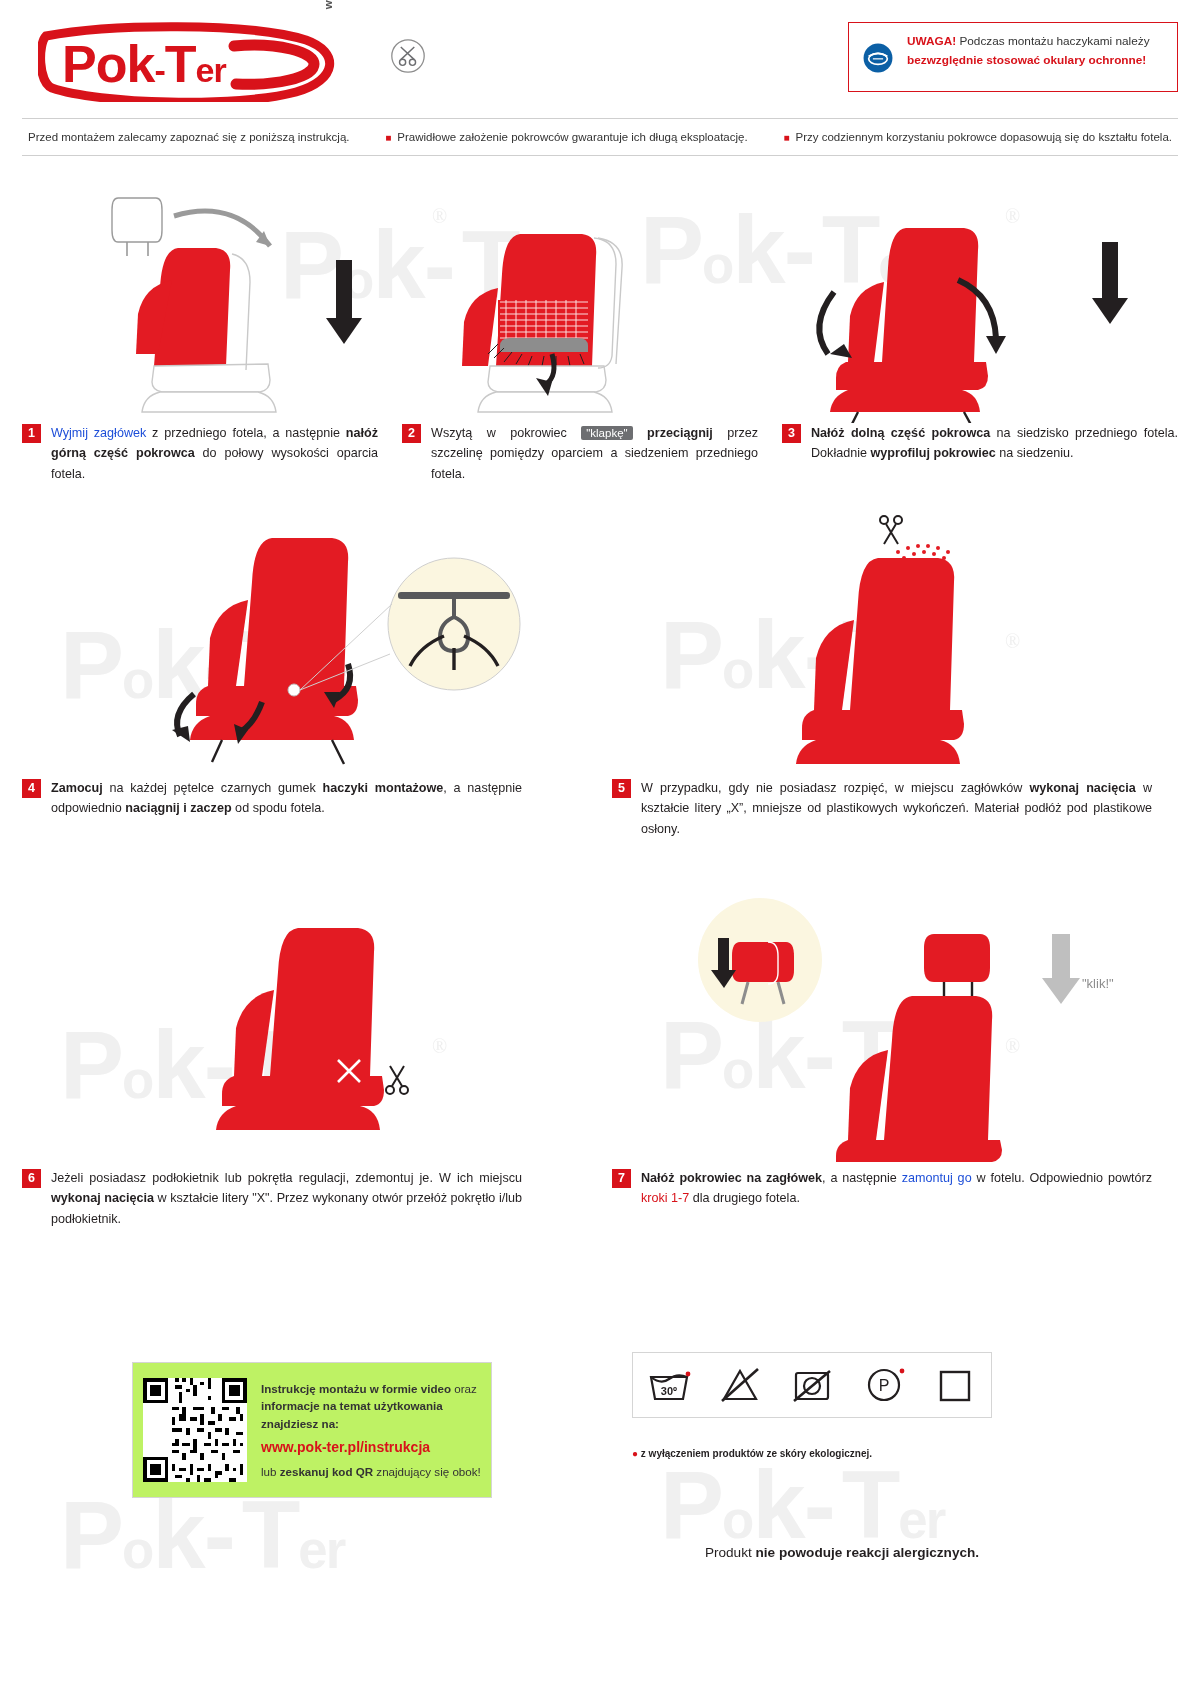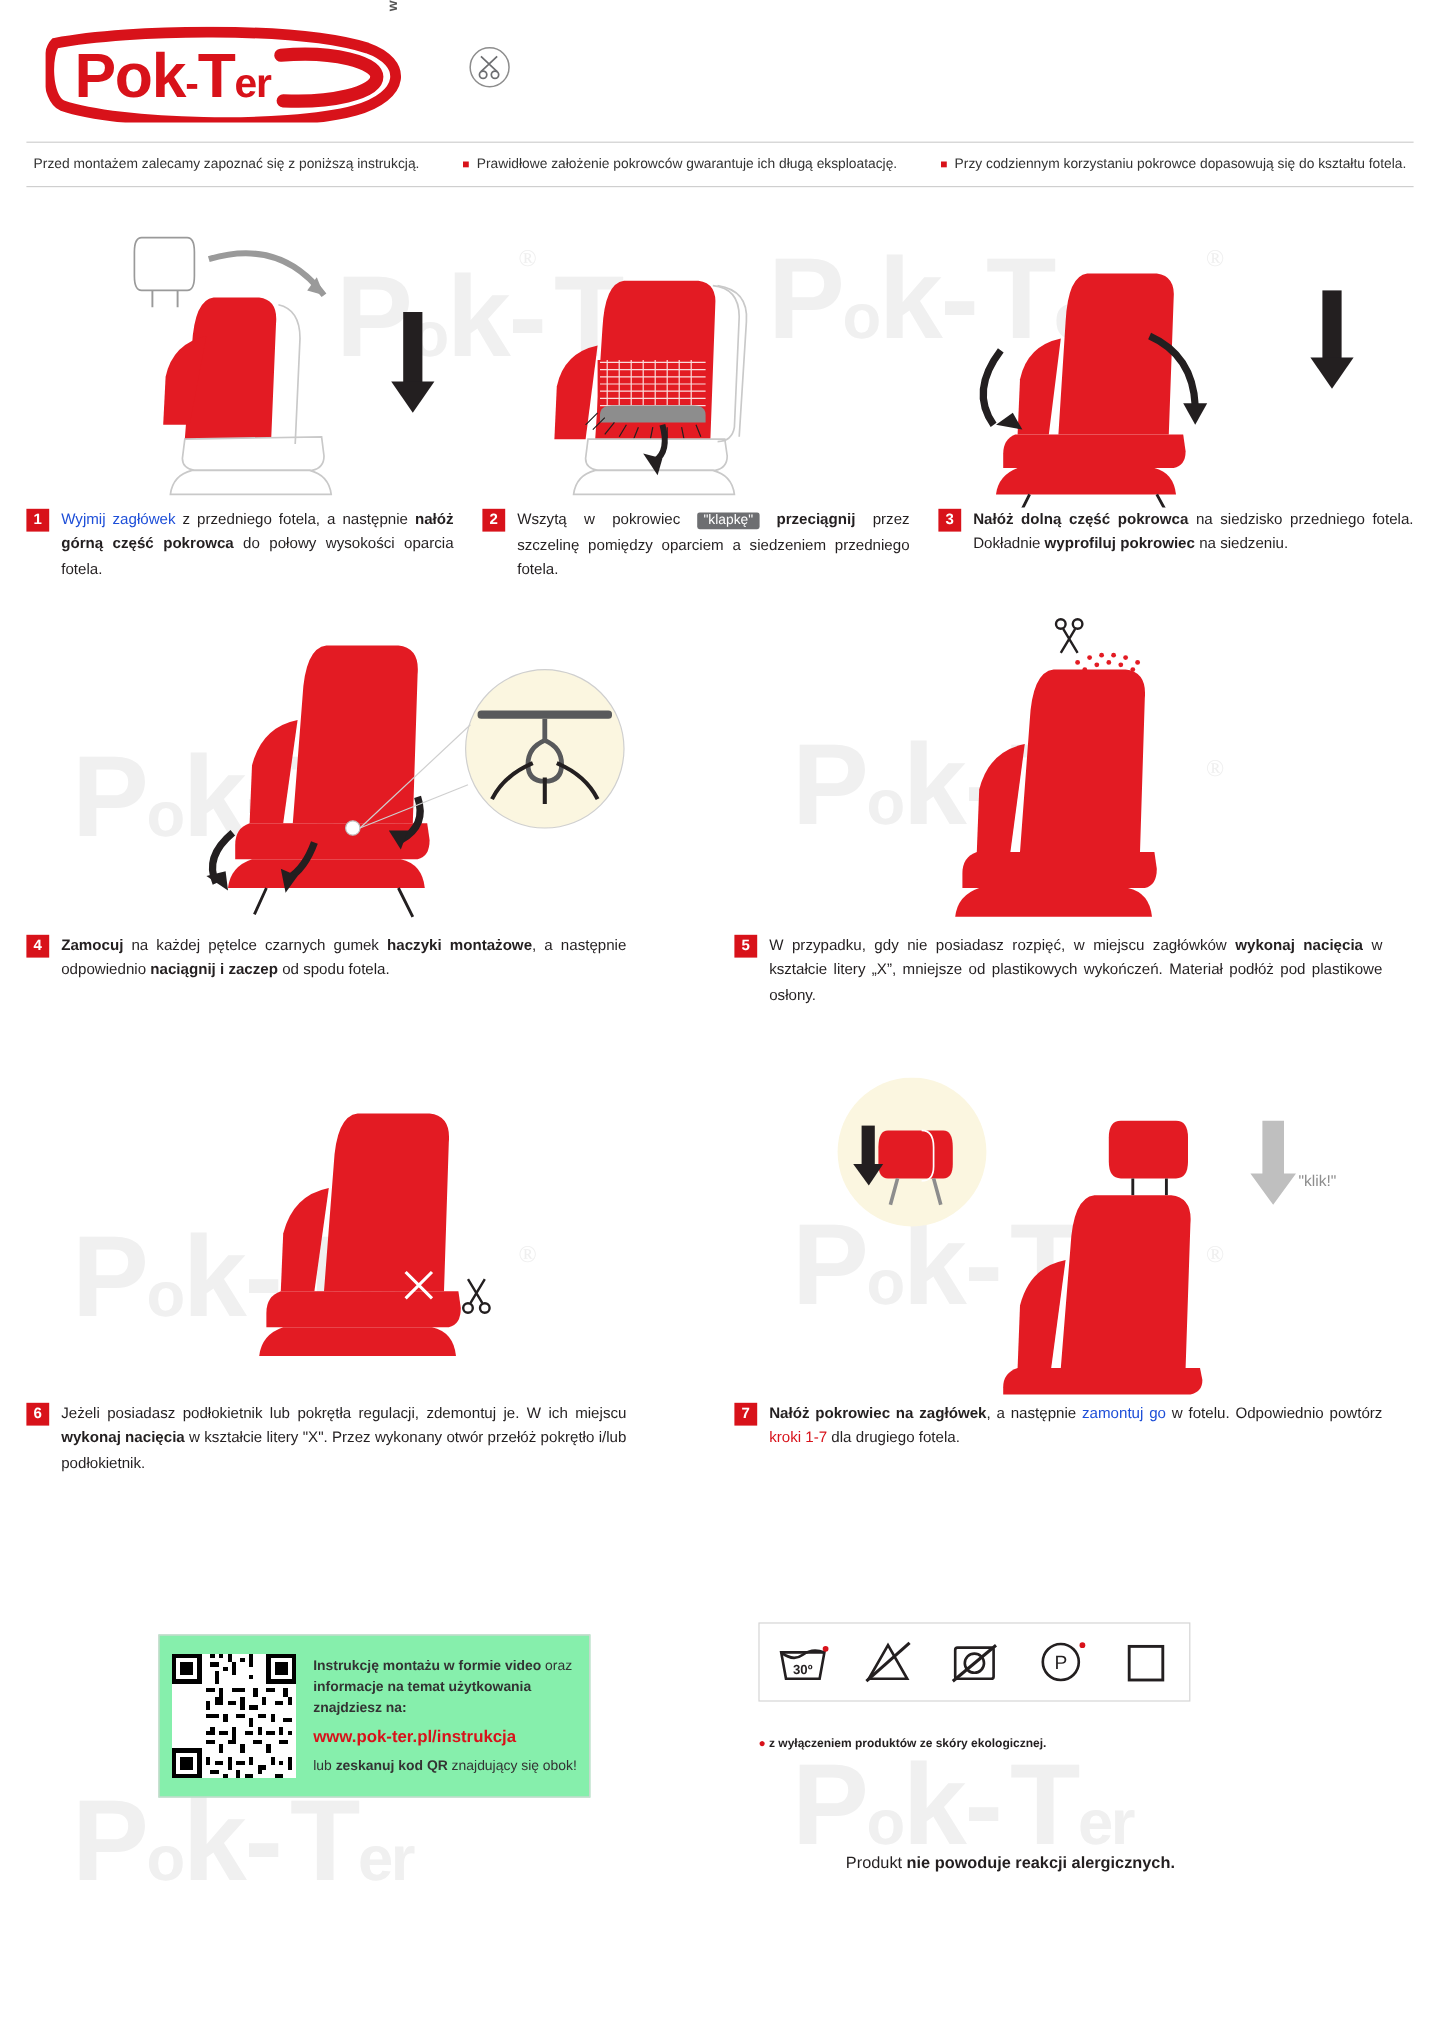--- a/index.html
+++ b/index.html
@@ -112,21 +112,21 @@
   .chip {
     background:#6d6e71; color:#fff; padding:1px 5px; border-radius:2px; font-size:11.5px;
   }
 
   
   .bottom { position:absolute; left:22px; right:22px; top:1330px; height:340px; }
 
   .qr-box {
     position:absolute; left:110px; top:32px; width:360px; height:136px;
     border:1px solid #d5d5d5; display:flex; align-items:center; padding:10px;
-    background:#86efac;
+    background:#bef264;
   }
   .qr-img { width:104px; height:104px; flex:0 0 auto; }
   .qr-text { margin-left:14px; font-size:11.6px; line-height:1.5; color:#333; }
   .qr-text .bold { font-weight:bold; }
   .qr-url { color:#d8121a; font-weight:bold; font-size:14px; margin:5px 0 5px; }
 
   .care-box {
     position:absolute; left:610px; top:22px; width:360px; height:66px;
     border:1px solid #d5d5d5; display:flex; align-items:center; justify-content:space-around;
     background:#fff;
@@ -170,20 +170,29 @@
 
   <div class="site-vert">www.pok-ter.pl</div>
 
   <svg class="scissors-ic" viewBox="0 0 40 40">
     <circle cx="20" cy="20" r="18" fill="none" stroke="#8d8d8d" stroke-width="1.4"></circle>
     <circle cx="14" cy="27" r="3.4" fill="none" stroke="#6d6e71" stroke-width="1.6"></circle>
     <circle cx="25" cy="27" r="3.4" fill="none" stroke="#6d6e71" stroke-width="1.6"></circle>
     <path d="M12 24 L27 10 M27 24 L12 10" stroke="#6d6e71" stroke-width="1.6" fill="none"></path>
   </svg>
 
+  <div class="notice2">
+    <svg class="goggles" viewBox="0 0 40 40">
+      <circle cx="20" cy="20" r="17" fill="#0b5fa5"></circle>
+      <ellipse cx="20" cy="21" rx="11" ry="6.5" fill="none" stroke="#fff" stroke-width="2"></ellipse>
+      <path d="M9 18 Q20 11 31 18" stroke="#fff" stroke-width="2" fill="none"></path>
+      <path d="M14 21 h12" stroke="#fff" stroke-width="1.4"></path>
+    </svg>
+    <span class="u">UWAGA!</span><span> Podczas montażu haczykami należy </span><span class="b">bezwzględnie stosować okulary ochronne!</span>
+  </div>
 </div>
 
 <div class="tips">
   <div class="tip"><span>Przed montażem zalecamy zapoznać się z poniższą instrukcją.</span></div>
   <div class="tip"><span class="bullet">■</span><span>Prawidłowe założenie pokrowców gwarantuje ich długą eksploatację.</span></div>
   <div class="tip"><span class="bullet">■</span><span>Przy codziennym korzystaniu pokrowce dopasowują się do kształtu fotela.</span></div>
 </div>
 
 <div class="steps">
 

